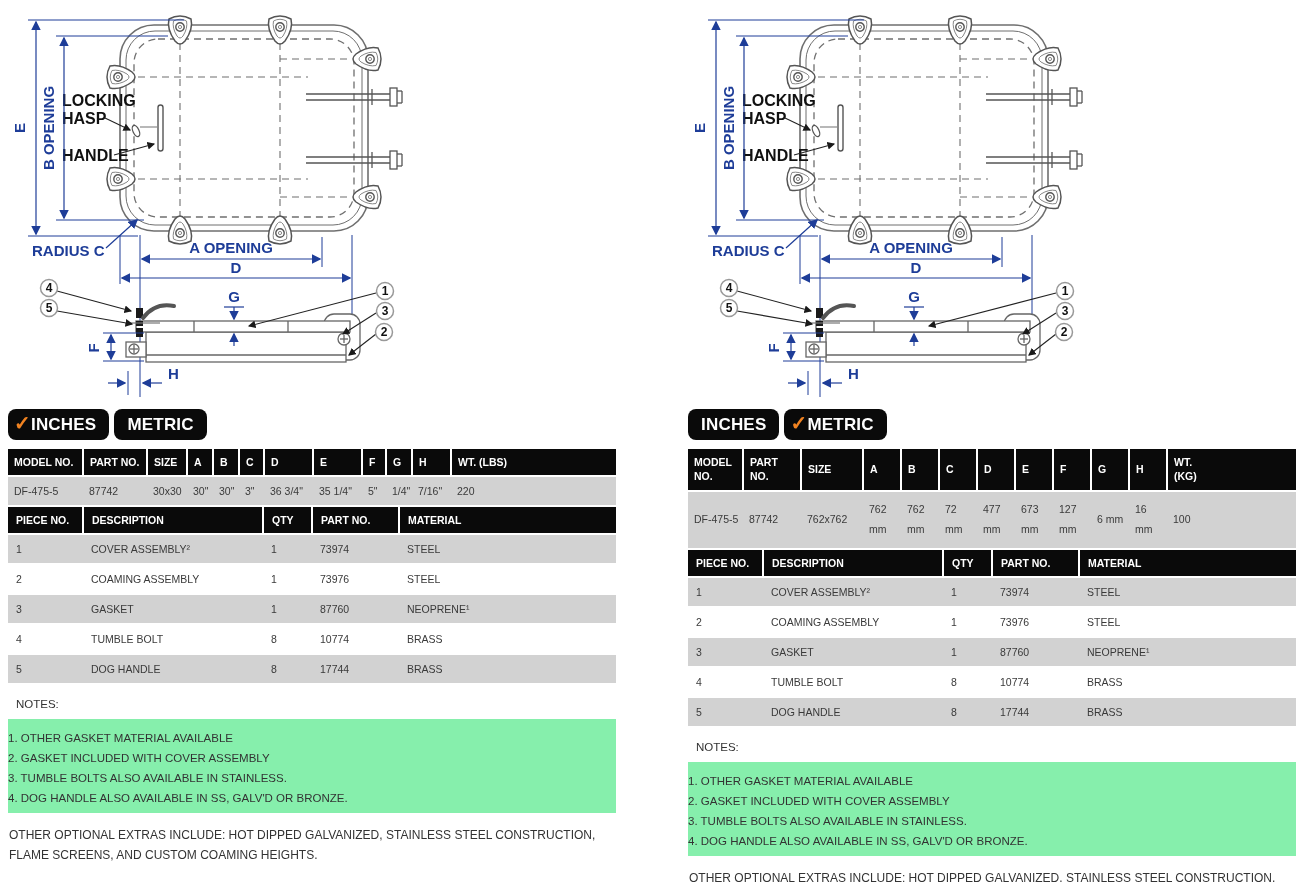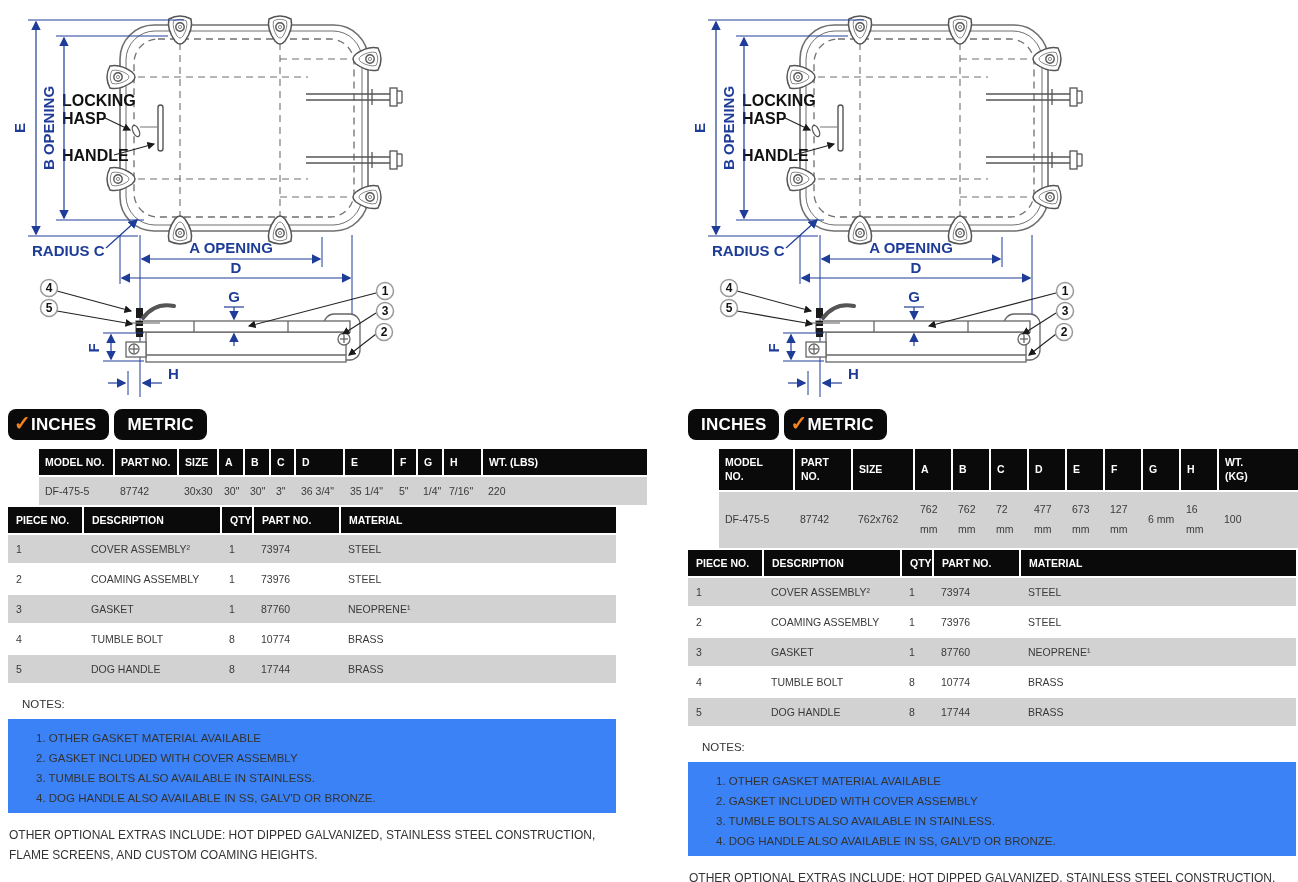--- a/index.html
+++ b/index.html
@@ -13,38 +13,38 @@
   .tab{background:#0a0a0a;color:#fff;border-radius:8px;height:31px;padding:0 13px;display:flex;align-items:center;font-weight:bold;font-size:17px;letter-spacing:.2px;cursor:pointer;}
   .check{color:#f18321;font-size:20px;font-weight:bold;margin:-3px 0 0 -7px;}
 
   
   table{border-collapse:collapse;width:608px;table-layout:fixed;}
   th,td{box-sizing:border-box;}
   th{background:#0a0a0a;color:#fff;font-size:10.5px;font-weight:bold;text-align:left;vertical-align:middle;padding:7px 3px 7px 6px;border-right:2px solid #fff;}
   th:last-child{border-right:none;}
   td{background:#d2d2d2;color:#3a3a3a;font-size:10.5px;vertical-align:middle;padding:8px 3px 8px 6px;}
   tr{border-bottom:2px solid #fff;}
-  .spec{margin-bottom:0;margin-left:31px;}
+  .spec{margin-bottom:0;}
   .spec td{white-space:nowrap;}
   .spec-m td{white-space:normal;line-height:1.9;}
   .spec-m th{white-space:pre-line;line-height:1.3;}
   .spec-in th:nth-child(1){width:75px}.spec-in th:nth-child(2){width:64px}.spec-in th:nth-child(3){width:40px}
   .spec-in th:nth-child(4){width:26px}.spec-in th:nth-child(5){width:26px}.spec-in th:nth-child(6){width:25px}
   .spec-in th:nth-child(7){width:49px}.spec-in th:nth-child(8){width:49px}.spec-in th:nth-child(9){width:24px}
   .spec-in th:nth-child(10){width:26px}.spec-in th:nth-child(11){width:39px}
-  .spec-m th:nth-child(1){width:75px}.spec-m th:nth-child(2){width:58px}.spec-m th:nth-child(3){width:62px}
+  .spec-m th:nth-child(1){width:55px}.spec-m th:nth-child(2){width:58px}.spec-m th:nth-child(3){width:62px}
   .spec-m th:nth-child(4),.spec-m th:nth-child(5),.spec-m th:nth-child(6),.spec-m th:nth-child(7),
   .spec-m th:nth-child(8),.spec-m th:nth-child(9),.spec-m th:nth-child(10),.spec-m th:nth-child(11){width:38px}
   .parts th,.parts td{padding-left:8px;}
-  .parts th:nth-child(1){width:75px}.parts th:nth-child(2){width:138px}.parts th:nth-child(3){width:32px}.parts th:nth-child(4){width:87px}
+  .parts th:nth-child(1){width:75px}.parts th:nth-child(2){width:180px}.parts th:nth-child(3){width:49px}.parts th:nth-child(4){width:87px}
   .parts tbody tr:nth-child(even) td{background:#fff;}
 
   
-  .notes-label{font-size:11.5px;color:#333;margin:13px 0 9px 14px;}
-  .notes-box{background:#3b82f6;padding:9px 16px 5px 28px;}
+  .notes-label{font-size:11.5px;color:#333;margin:13px 0 9px 8px;}
+  .notes-box{background:#86efac;padding:9px 16px 5px 0;}
   .note{font-size:11.5px;color:#333;line-height:20px;}
   .extras{font-size:12px;color:#333;line-height:20px;margin:12px 0 0 1px;}
 
   
   .lblB{fill:#1e3d98;font-weight:bold;font-size:15px;}
   .lblK{fill:#111;font-weight:bold;font-size:16px;}
   .num{font-size:12px;font-weight:bold;fill:#111;}
 </style>
 </head>
 <body>

